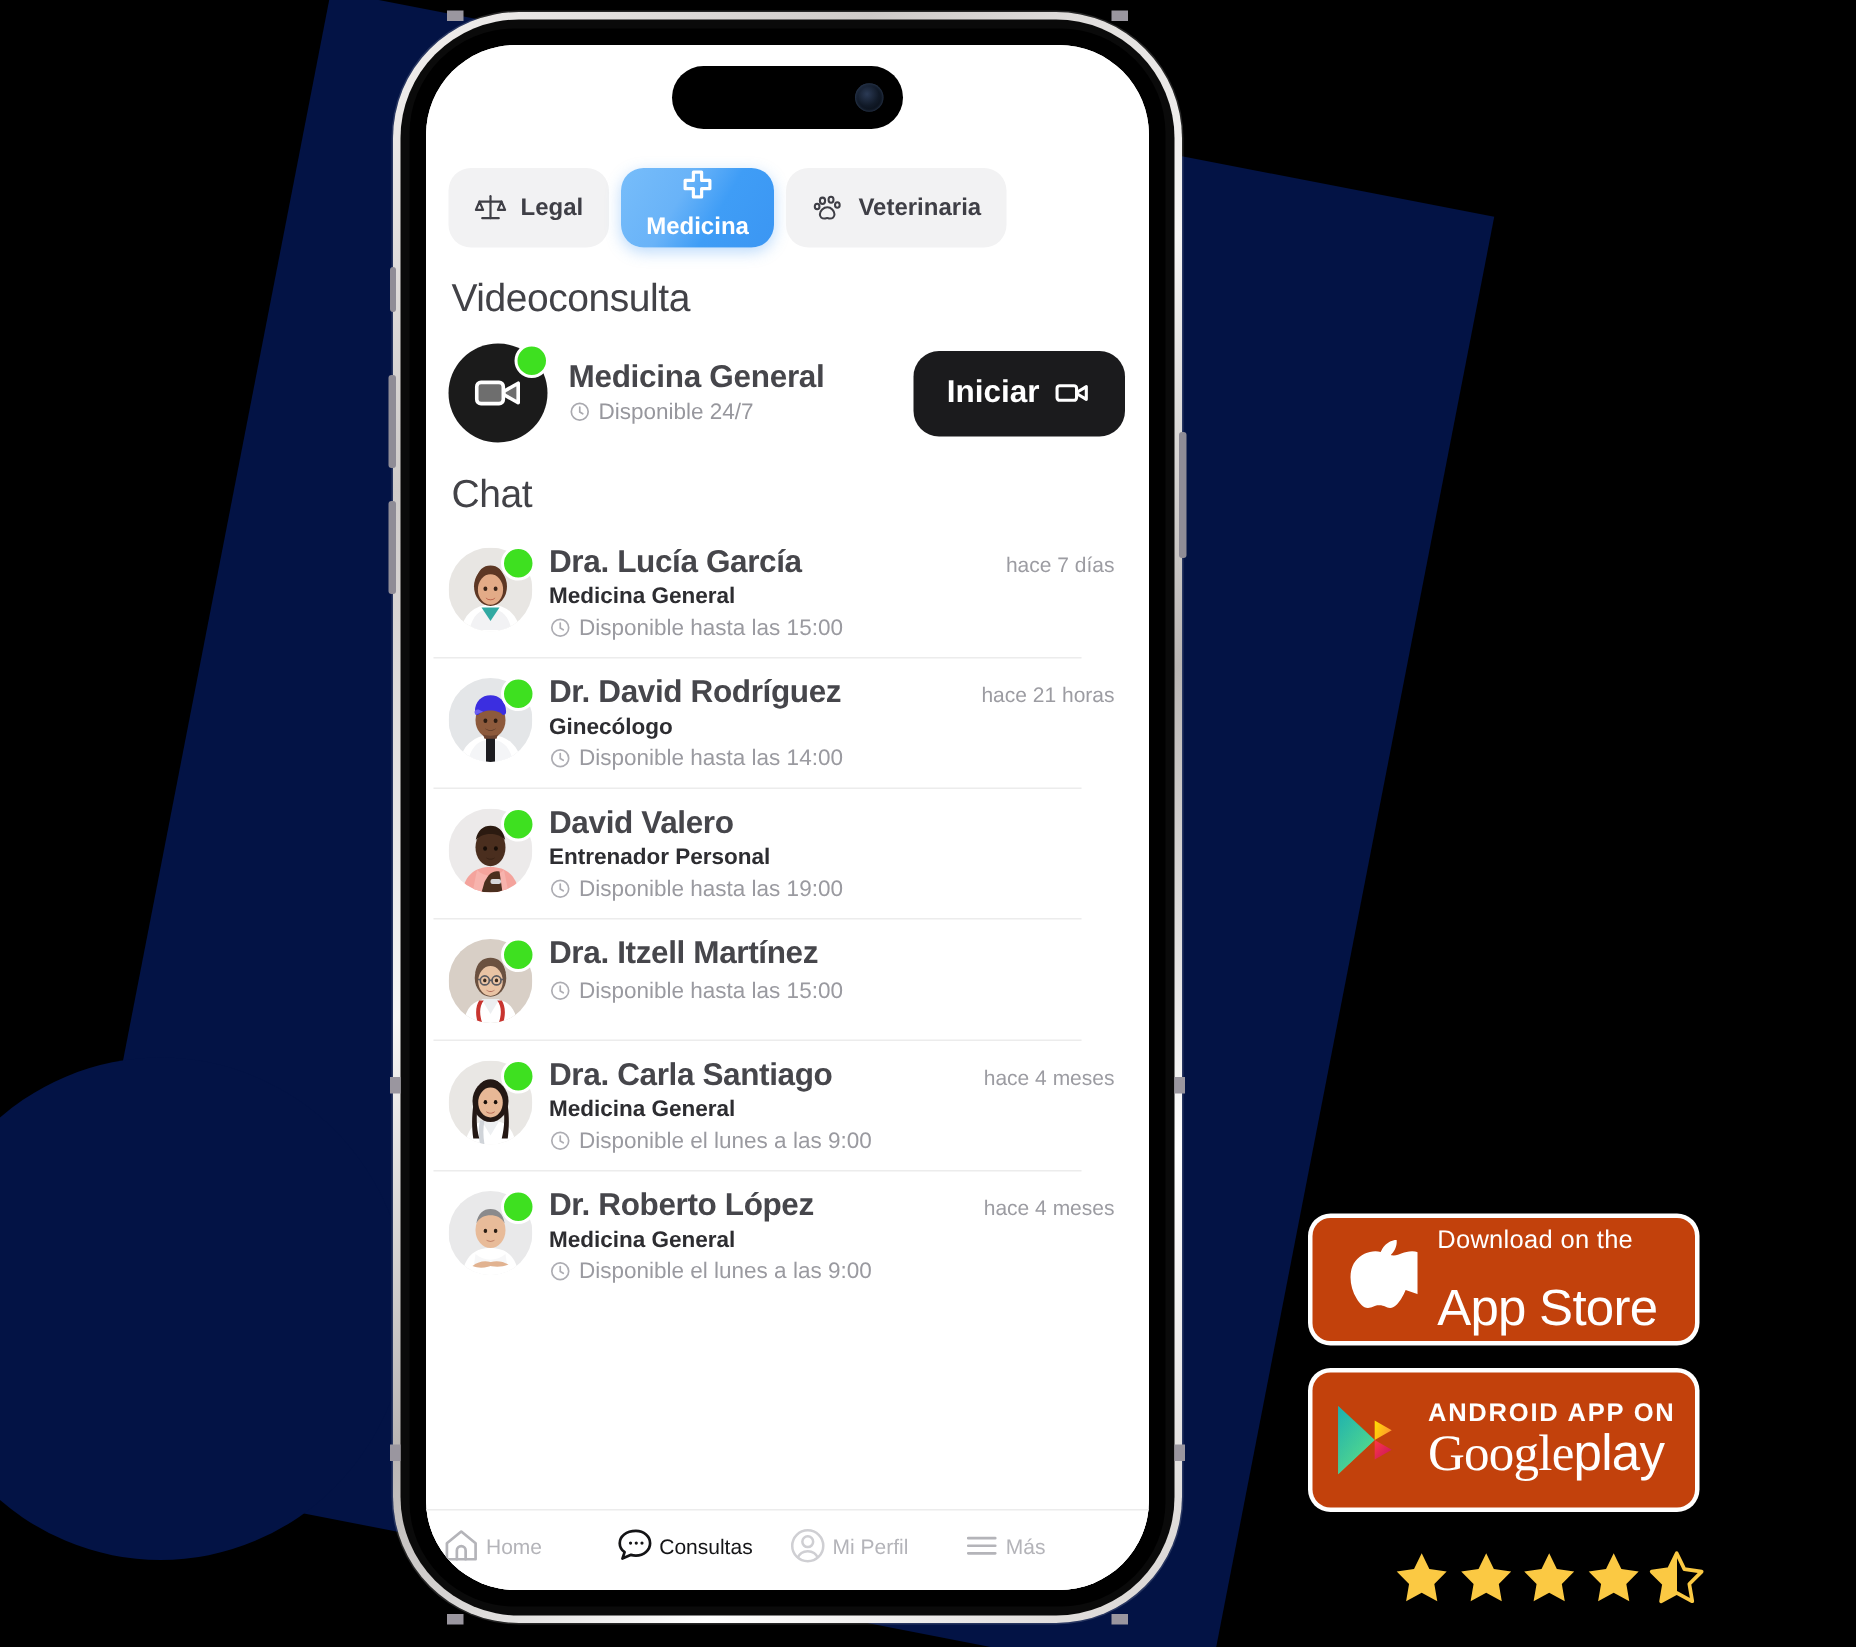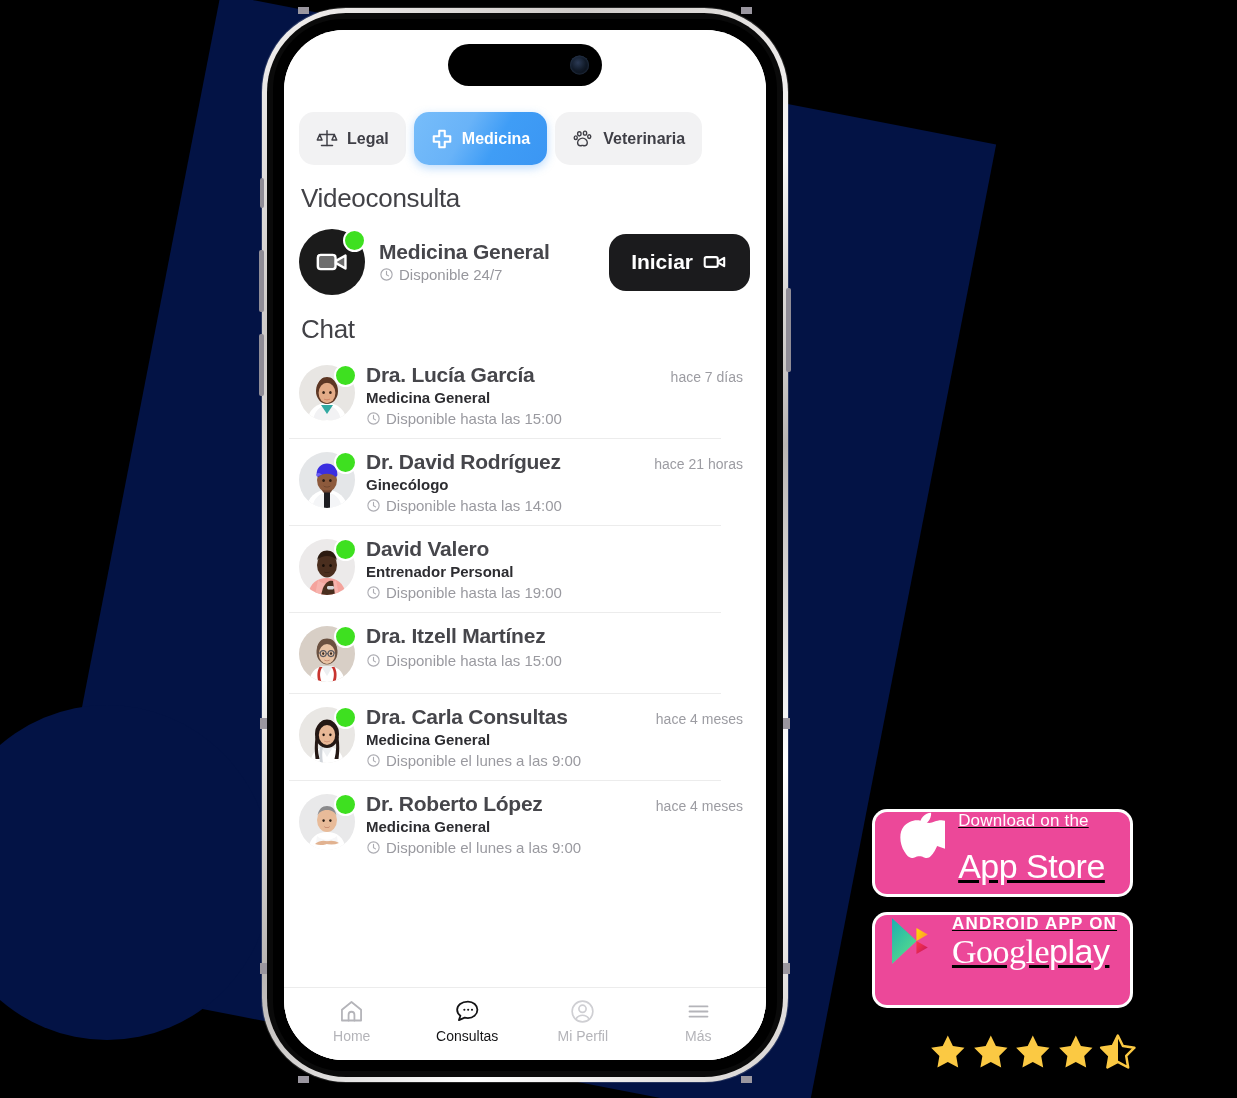--- a/index.html
+++ b/index.html
@@ -90,20 +90,21 @@
     flex:0 0 auto;display:flex;align-items:center;gap:9px;
     height:53px;padding:0 17px;border-radius:15px;
     background:#f2f2f3;color:#3f3f46;
     font-size:16px;font-weight:bold;cursor:pointer;
     white-space:nowrap;
   }
   .tab.active{
     background:linear-gradient(120deg,#77bdfa 0%,#69b3f8 38%,#3f9df6 62%,#3b96f3 100%);
     color:#fff;
     box-shadow:0 3px 10px rgba(59,150,243,.35);
+    flex-direction:column;
   }
   .tab .ico{display:flex;align-items:center;justify-content:center;width:22px;height:22px;}
 
   .section-title{
     font-size:26px;font-weight:normal;color:#424247;
     padding:18px 0 6px 17px;letter-spacing:-.3px;
   }
   .section-title.chat{padding-top:10px;}
 
   
@@ -157,31 +158,30 @@
   .ctime{font-size:14px;color:#9c9ca2;flex:0 0 auto;white-space:nowrap;padding-right:15px;}
   .cspec{font-size:15px;font-weight:bold;color:#2d2d31;margin-top:2px;}
   .cavail{display:flex;align-items:center;gap:5px;font-size:15px;color:#9a9aa0;margin-top:4px;}
 
   
   .bottom-nav{
     flex:0 0 auto;display:flex;border-top:1px solid #ececec;
     padding:10px 10px 16px 10px;background:#fff;
   }
   .nav-item{
-    flex:1;display:flex;flex-direction:column;align-items:center;gap:3px;cursor:pointer;
+    flex:1;display:flex;flex-direction:row;align-items:center;gap:3px;cursor:pointer;
   }
   .nav-label{font-size:14px;color:#b4b4b9;}
   .nav-item.active .nav-label{color:#141416;}
 
   
   .badge{
-    position:absolute;border-radius:12px;background:#ec4899;
-    display:flex;align-items:flex-start;justify-content:center;
+    position:absolute;border-radius:12px;background:#c2410c;
+    display:flex;align-items:center;justify-content:center;
     box-shadow:0 0 0 3px #ffffff;
-    text-decoration:underline;
   }
   #badge-appstore{left:875px;top:812px;width:255px;height:82px;gap:13px;}
   #badge-googleplay{left:875px;top:915px;width:255px;height:90px;gap:12px;}
   .badge .txt{display:flex;flex-direction:column;line-height:1;color:#fff;}
   #badge-appstore .l1{font-size:17px;font-weight:300;letter-spacing:.2px;}
   #badge-appstore .l2{font-size:34px;font-weight:500;letter-spacing:-.5px;margin-top:20px;}
   #badge-googleplay .l1{font-size:17px;font-weight:bold;letter-spacing:1.2px;}
   #badge-googleplay .l2{font-size:34px;letter-spacing:-.5px;margin-top:2px;font-family:"Liberation Serif",serif;}
   #badge-googleplay .l2 .play{font-family:"Liberation Sans",sans-serif;font-weight:300;}
 
@@ -455,21 +455,21 @@
                   <path d="M18.6 23c1-7.5 4.6-10.5 9.4-10.5S36.4 15.5 37.4 23c-2.6-4-5.6-5.5-9.4-5.5S21.2 19 18.6 23z" fill="#241814"></path>
                   <ellipse cx="24.6" cy="27.8" rx="1.2" ry="1.4" fill="#1a100b"></ellipse>
                   <ellipse cx="31.4" cy="27.8" rx="1.2" ry="1.4" fill="#1a100b"></ellipse>
                   <path d="M24.9 33.6c1.8 1.6 4.4 1.6 6.2 0-.8 2.3-5.4 2.3-6.2 0z" fill="#b4604d"></path>
                 </svg>
               </span>
               <span class="dot"></span>
             </div>
             <div class="cbody">
               <div class="crow1">
-                <div class="cname">Dra. Carla Consultas</div>
+                <div class="cname">Dra. Carla Santiago</div>
                 <div class="ctime">hace 4 meses</div>
               </div>
               <div class="cspec">Medicina General</div>
               <div class="cavail">
                 <svg width="15" height="15" viewBox="0 0 24 24" fill="none" stroke="#adadb3" stroke-width="1.8" stroke-linecap="round">
                     <circle cx="12" cy="12" r="9"></circle>
                     <path d="M12 7v5.2l3.2 2"></path>
                   </svg>
                 <span>Disponible el lunes a las 9:00</span>
               </div>

